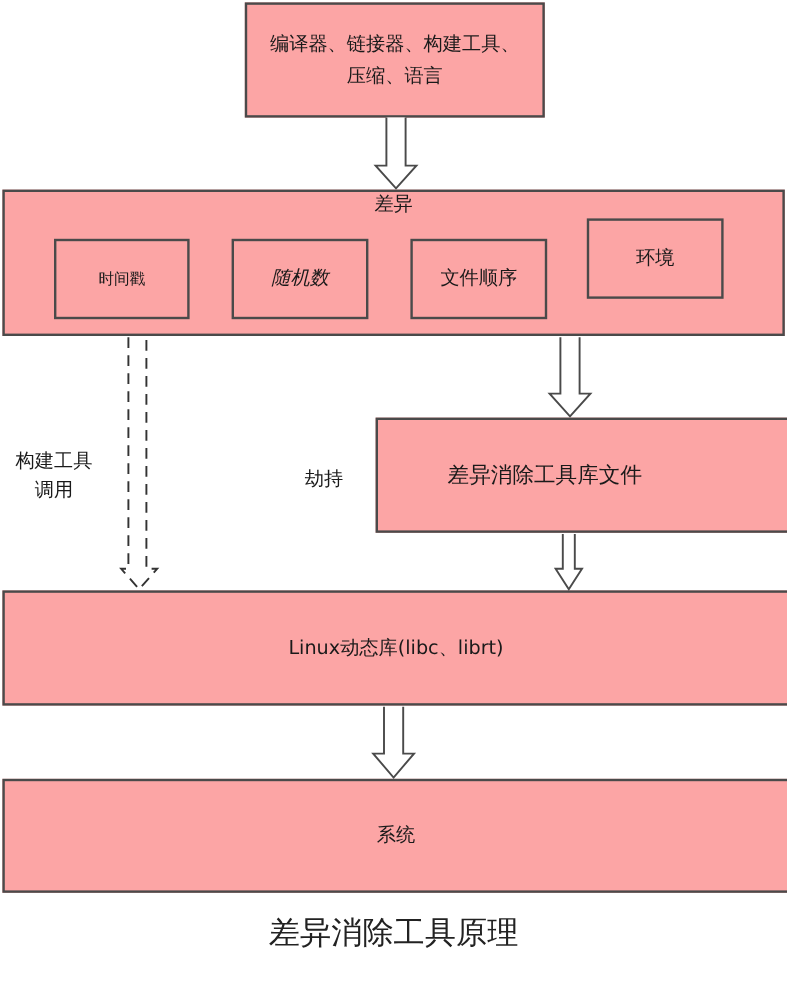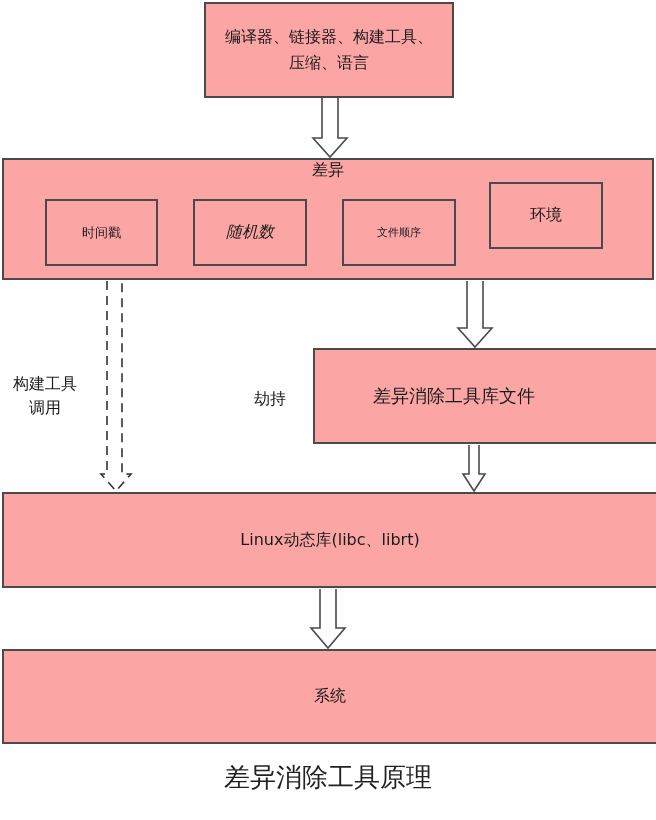--- a/index.html
+++ b/index.html
@@ -22,21 +22,21 @@
 
 <div class="box" style="left:2px; top:158px; width:652px; height:122px; align-items:flex-start;">
   <div style="margin-top:0; font-size:16px;">差异</div>
 </div>
 <div class="box" style="left:45px; top:199px; width:113px; height:67px; font-size:13px;">
   <span>时间戳</span>
 </div>
 <div class="box" style="left:193px; top:199px; width:114px; height:67px; font-size:16px;font-style:italic;">
   <span>随机数</span>
 </div>
-<div class="box" style="left:342px; top:199px; width:114px; height:67px; font-size:11px;">
+<div class="box" style="left:342px; top:199px; width:114px; height:67px; font-size:16px;">
   <span>文件顺序</span>
 </div>
 <div class="box" style="left:489px; top:182px; width:114px; height:67px; font-size:16px;">
   <span>环境</span>
 </div>
 
 <div class="lbl" style="left:8px; top:372px; width:74px;">
   <div>构建工具</div>
   <div>调用</div>
 </div>

